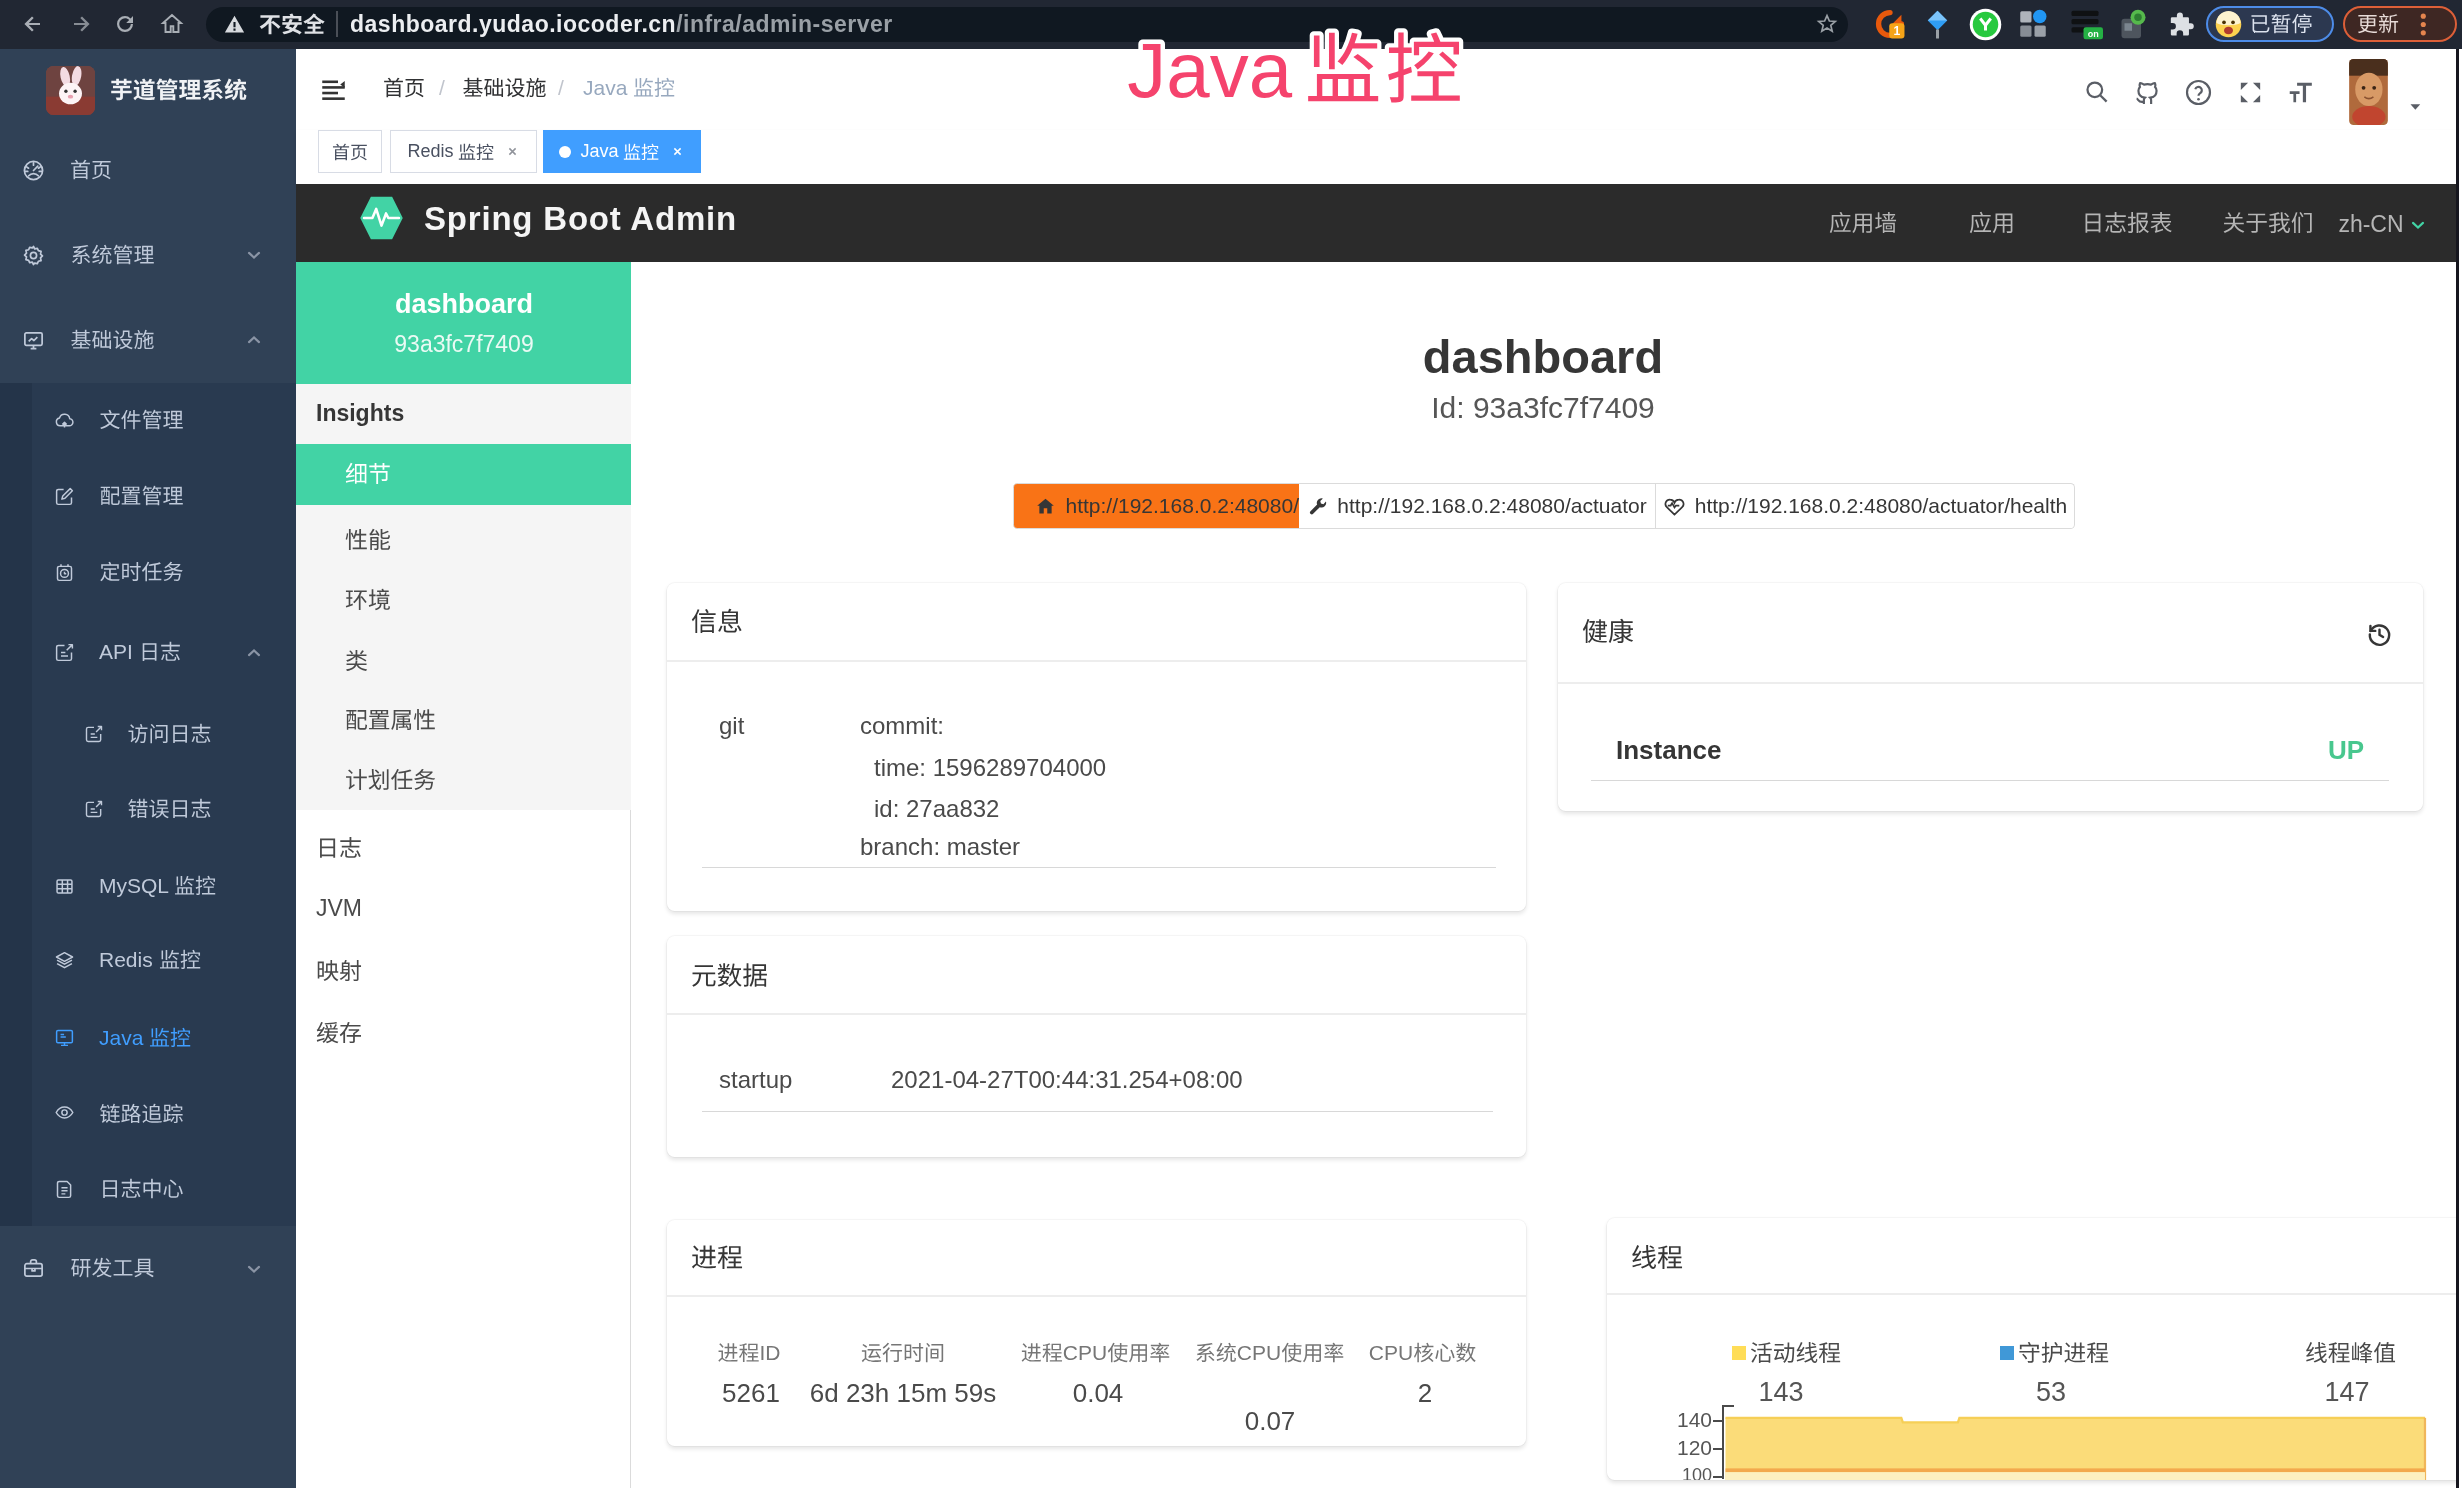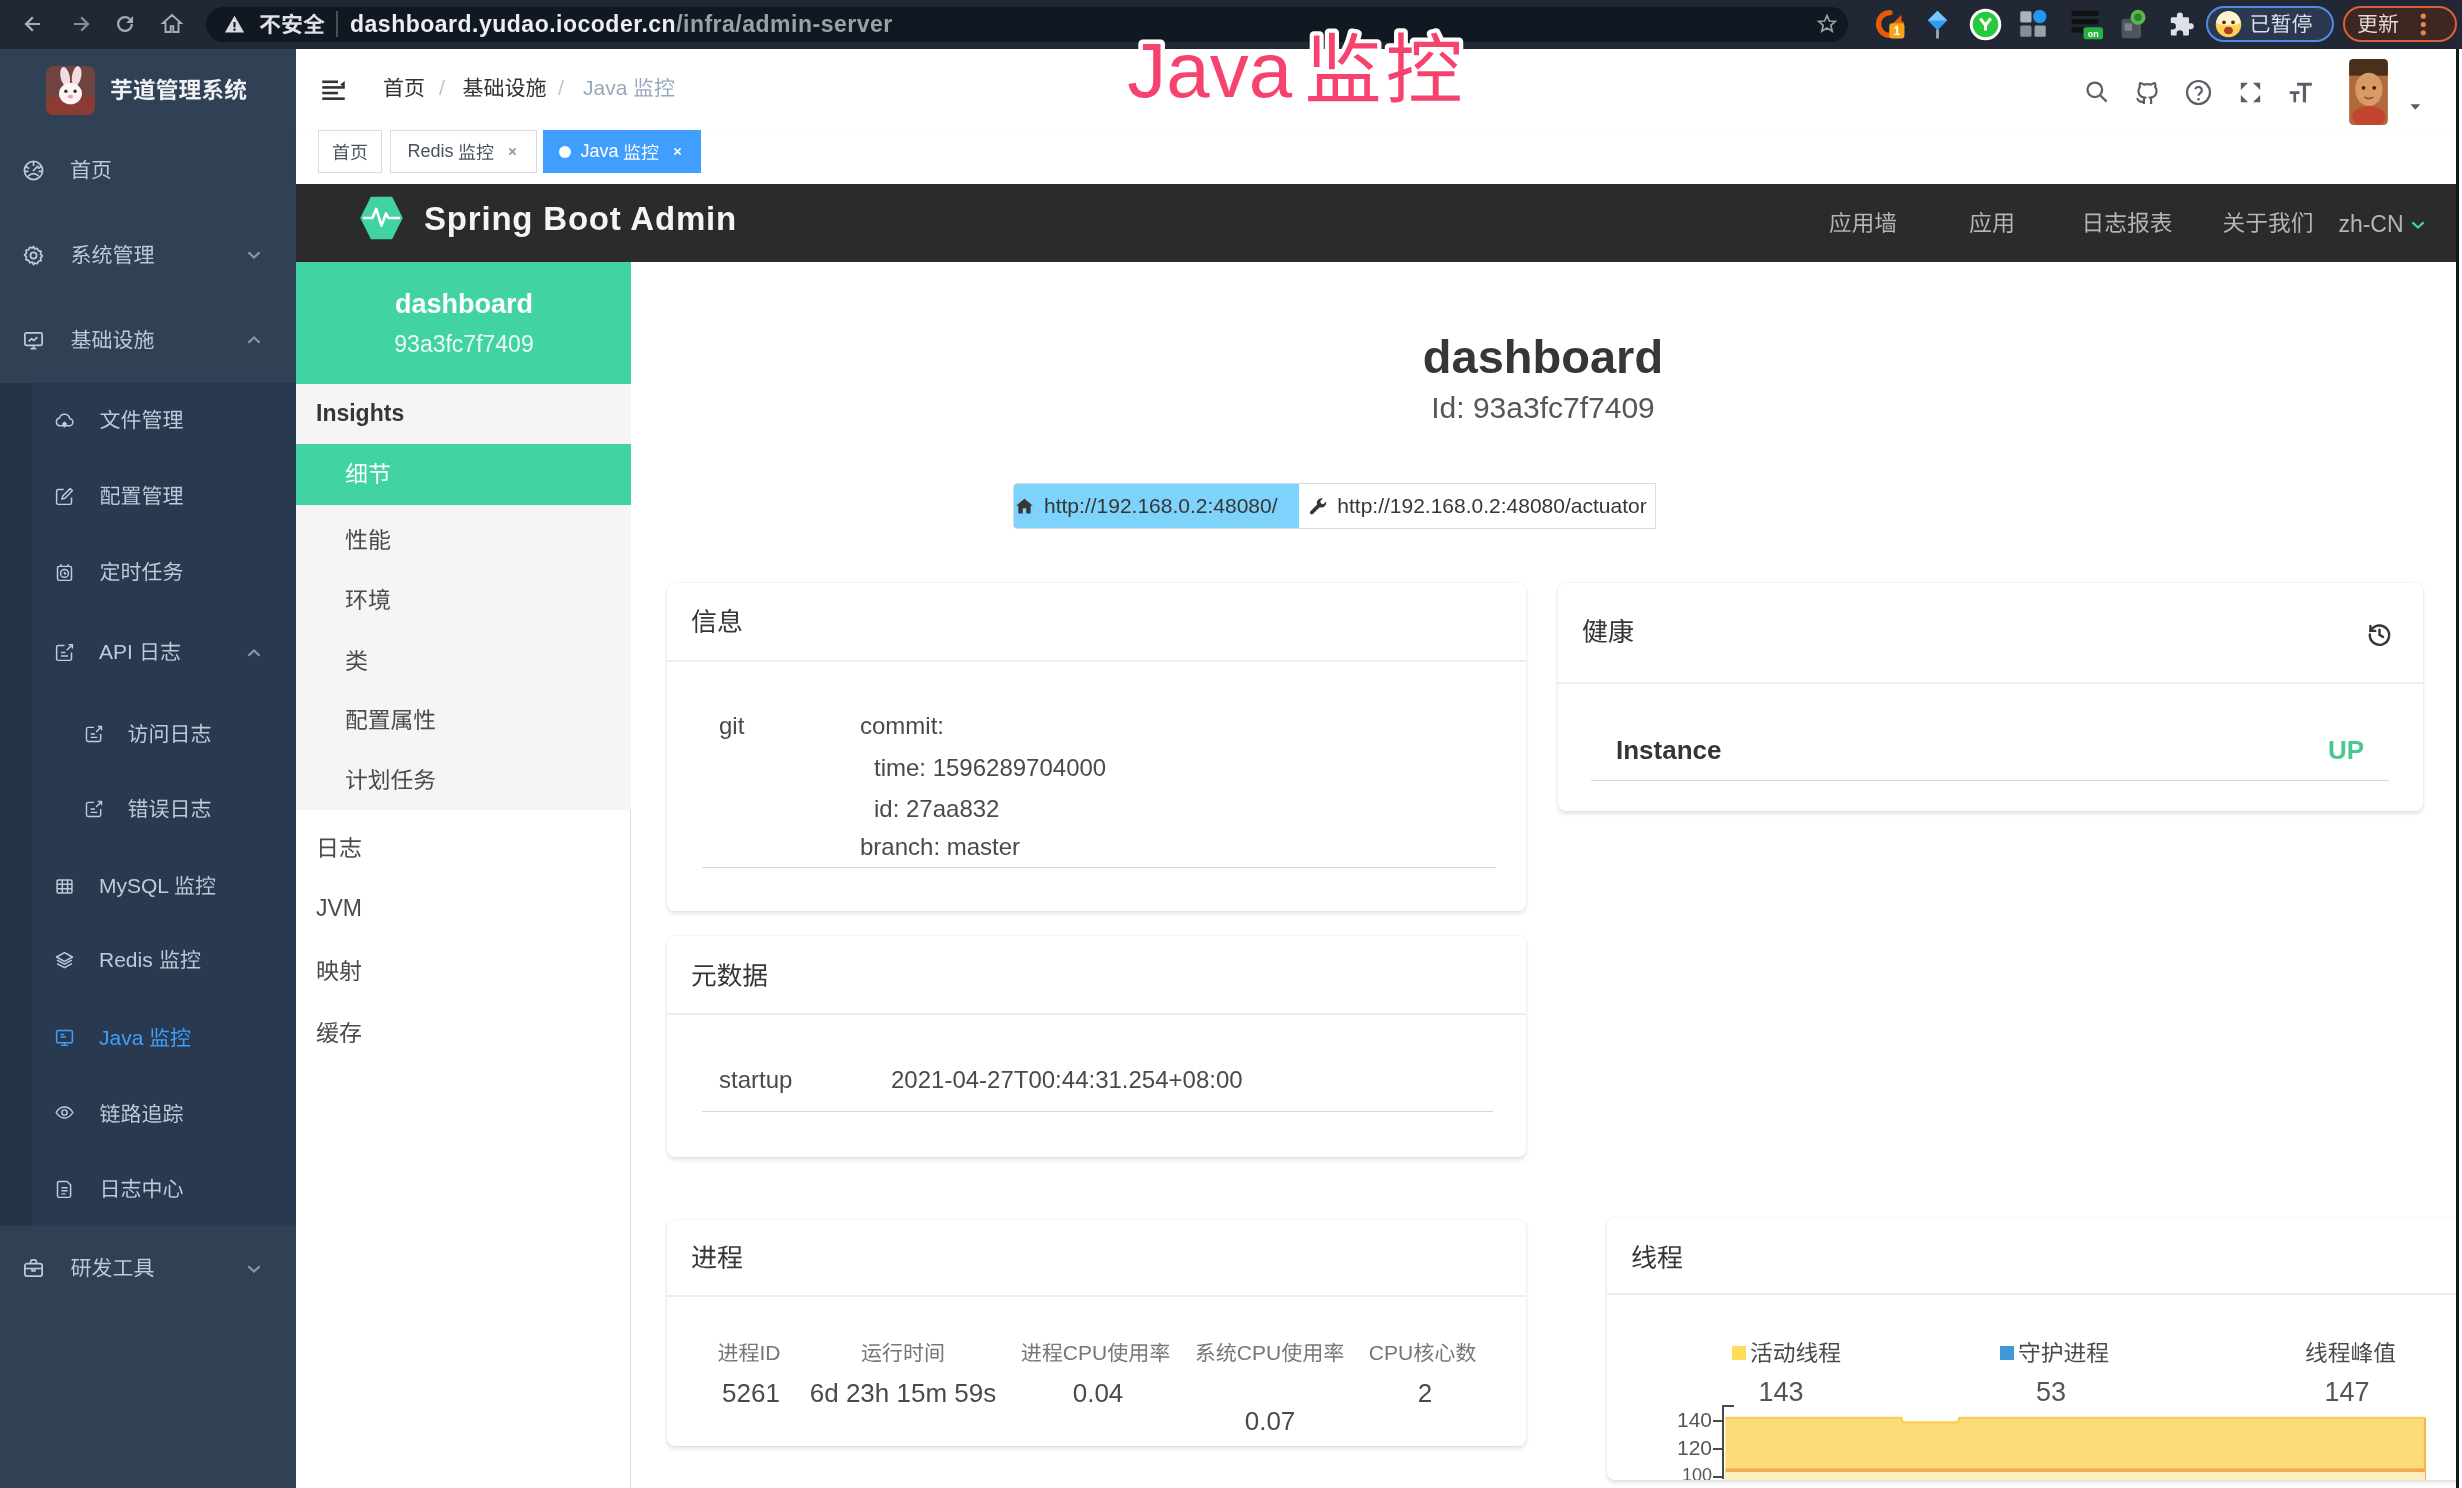--- a/index.html
+++ b/index.html
@@ -430,26 +430,29 @@
         <use href="#gR5C04" x="1000"></use>
       </svg></div>
     <div style="position:absolute;left:20px;top:755px;line-height:32px;font-size:23px;color:#4a4a4a;font-weight:400;"><svg style="vertical-align:-0.12em" width="46" height="23" viewBox="0 -880 2000 1000" fill="currentColor">
         <use href="#gR7F13" x="0"></use>
         <use href="#gR5B58" x="1000"></use>
       </svg></div>
   </div>
 <div class="abs" style="left:631px;top:262px;width:1825px;height:1226px;background:#fff">
     <div style="position:absolute;left:912px;top:62px;line-height:66px;font-size:47px;color:#363636;font-weight:700;transform:translateX(-50%);white-space:nowrap;">dashboard</div>
     <div style="position:absolute;left:912px;top:125px;line-height:42px;font-size:30px;color:#565656;font-weight:400;transform:translateX(-50%);white-space:nowrap;">Id: 93a3fc7f7409</div>
-    <div class="abs" style="left:382px;top:221px;width:287px;height:46px;border:0.8px solid #dbdbdb;background:#7dd3fc;color:#363636;font-size:21px;display:flex;align-items:center;justify-content:flex-start;white-space:nowrap;border-radius:4.6px 0 0 4.6px"><svg style="margin-right:9px" width="21" height="21" viewBox="0 0 24 24" fill="#363636">
+    <div class="abs" style="left:382px;top:221px;width:287px;height:46px;border:0.8px solid #dbdbdb;background:#f97316;color:#363636;font-size:21px;display:flex;align-items:center;justify-content:flex-end;white-space:nowrap;border-radius:4.6px 0 0 4.6px"><svg style="margin-right:9px" width="21" height="21" viewBox="0 0 24 24" fill="#363636">
         <path d="M12 3 2.5 11H5v9h5v-6h4v6h5v-9h2.5z"></path>
       </svg>http://192.168.0.2:48080/</div>
     <div class="abs" style="left:668px;top:221px;width:357px;height:46px;border:0.8px solid #dbdbdb;background:#fff;color:#363636;font-size:21px;display:flex;align-items:center;justify-content:center;white-space:nowrap;border-left:none"><svg style="margin-right:9px" width="21" height="21" viewBox="0 0 24 24" fill="#363636">
         <path d="M21.6 6.2a5.3 5.3 0 0 1-7 6.6L7 20.4a2.1 2.1 0 0 1-3-3l7.6-7.6a5.3 5.3 0 0 1 6.6-7l-3 3 .7 2.9 2.9.7z"></path>
       </svg>http://192.168.0.2:48080/actuator</div>
+    <div class="abs" style="left:1025px;top:221px;width:419px;height:46px;border:0.8px solid #dbdbdb;background:#fff;color:#363636;font-size:21px;display:flex;align-items:center;justify-content:center;white-space:nowrap;border-left:none;border-radius:0 4.6px 4.6px 0"><svg style="margin-right:9px" width="23" height="23" viewBox="0 0 24 24" fill="#363636">
+        <path d="M12 20.5 4 12.7A4.6 4.6 0 0 1 7.5 4.8 4.8 4.8 0 0 1 12 8a4.8 4.8 0 0 1 4.5-3.2 4.6 4.6 0 0 1 3.5 7.9zM5 11h3l1.5-2.5L12 13l1.5-2H17" fill="none" stroke="#363636" stroke-width="1.8"></path>
+      </svg>http://192.168.0.2:48080/actuator/health</div>
   </div>
 <div class="abs" style="left:667px;top:583px;width:859px;height:328px;background:#fff;border-radius:7.6px;box-shadow:0 2.3px 4.6px rgba(10,10,10,.10),0 0 0 0.8px rgba(10,10,10,.04)">
     <div style="position:absolute;left:23.5px;top:20.5px;line-height:36px;font-size:26px;color:#363636;font-weight:400;"><svg style="vertical-align:-0.12em" width="52" height="26" viewBox="0 -880 2000 1000" fill="currentColor">
         <use href="#gR4FE1" x="0"></use>
         <use href="#gR606F" x="1000"></use>
       </svg></div>
     <div class="abs" style="left:0;top:77px;width:859px;height:1.5px;background:#ededed"></div>
     <div style="position:absolute;left:52px;top:126px;line-height:34px;font-size:24px;color:#4a4a4a;font-weight:400;">git</div>
     <div style="position:absolute;left:193px;top:126px;line-height:34px;font-size:24px;color:#4a4a4a;font-weight:400;">commit:</div>
     <div style="position:absolute;left:207px;top:168px;line-height:34px;font-size:24px;color:#4a4a4a;font-weight:400;">time: 1596289704000</div>

